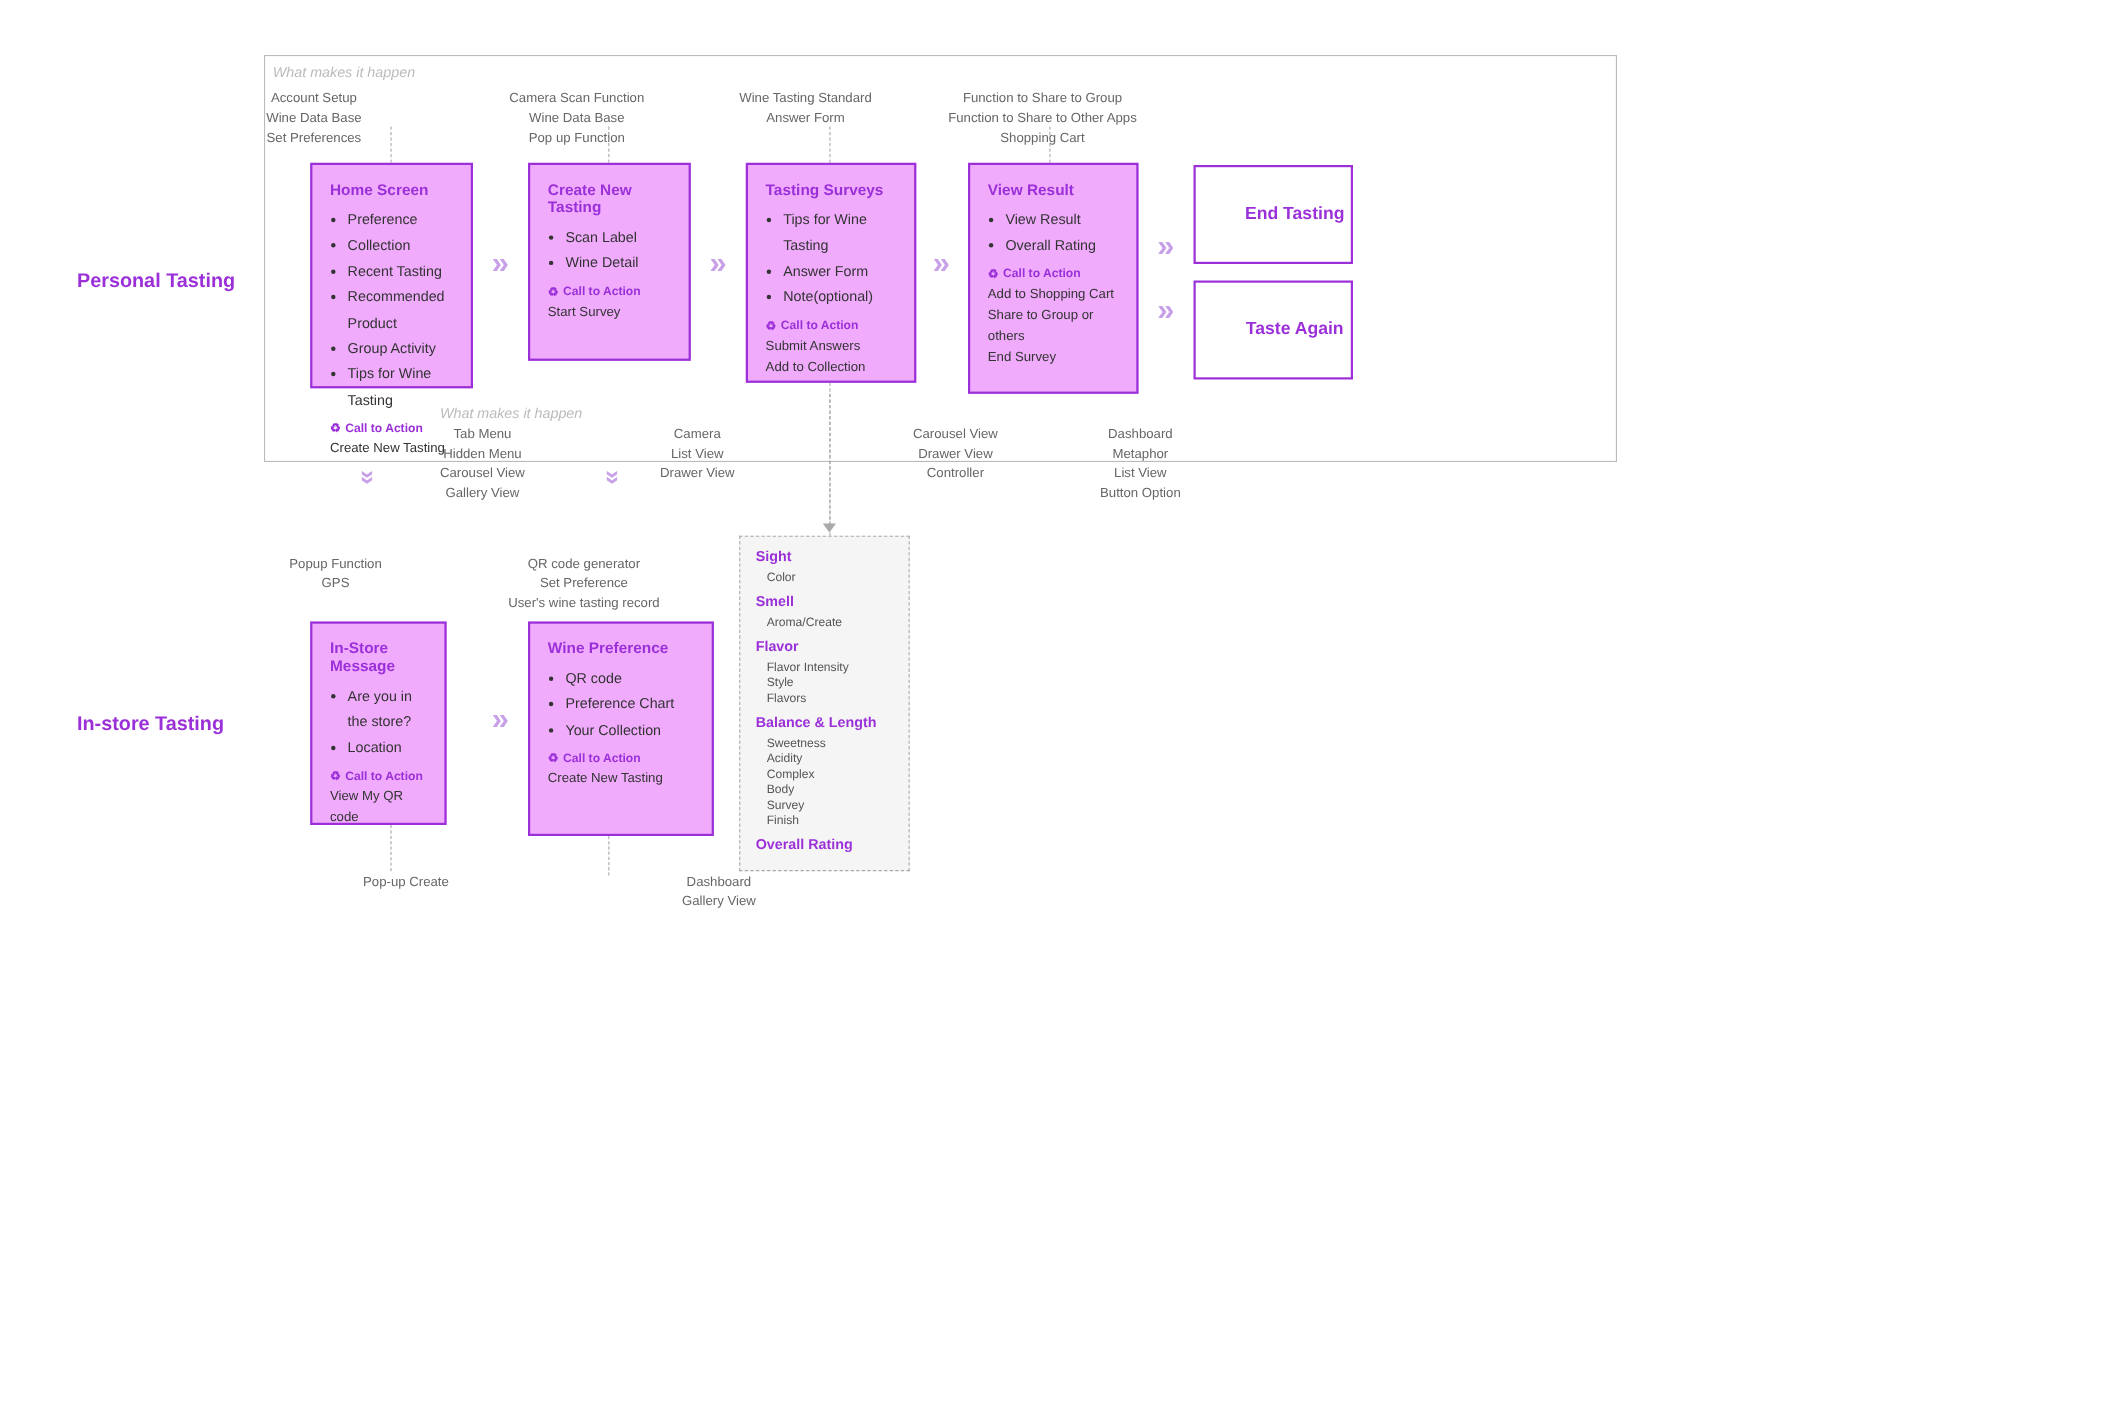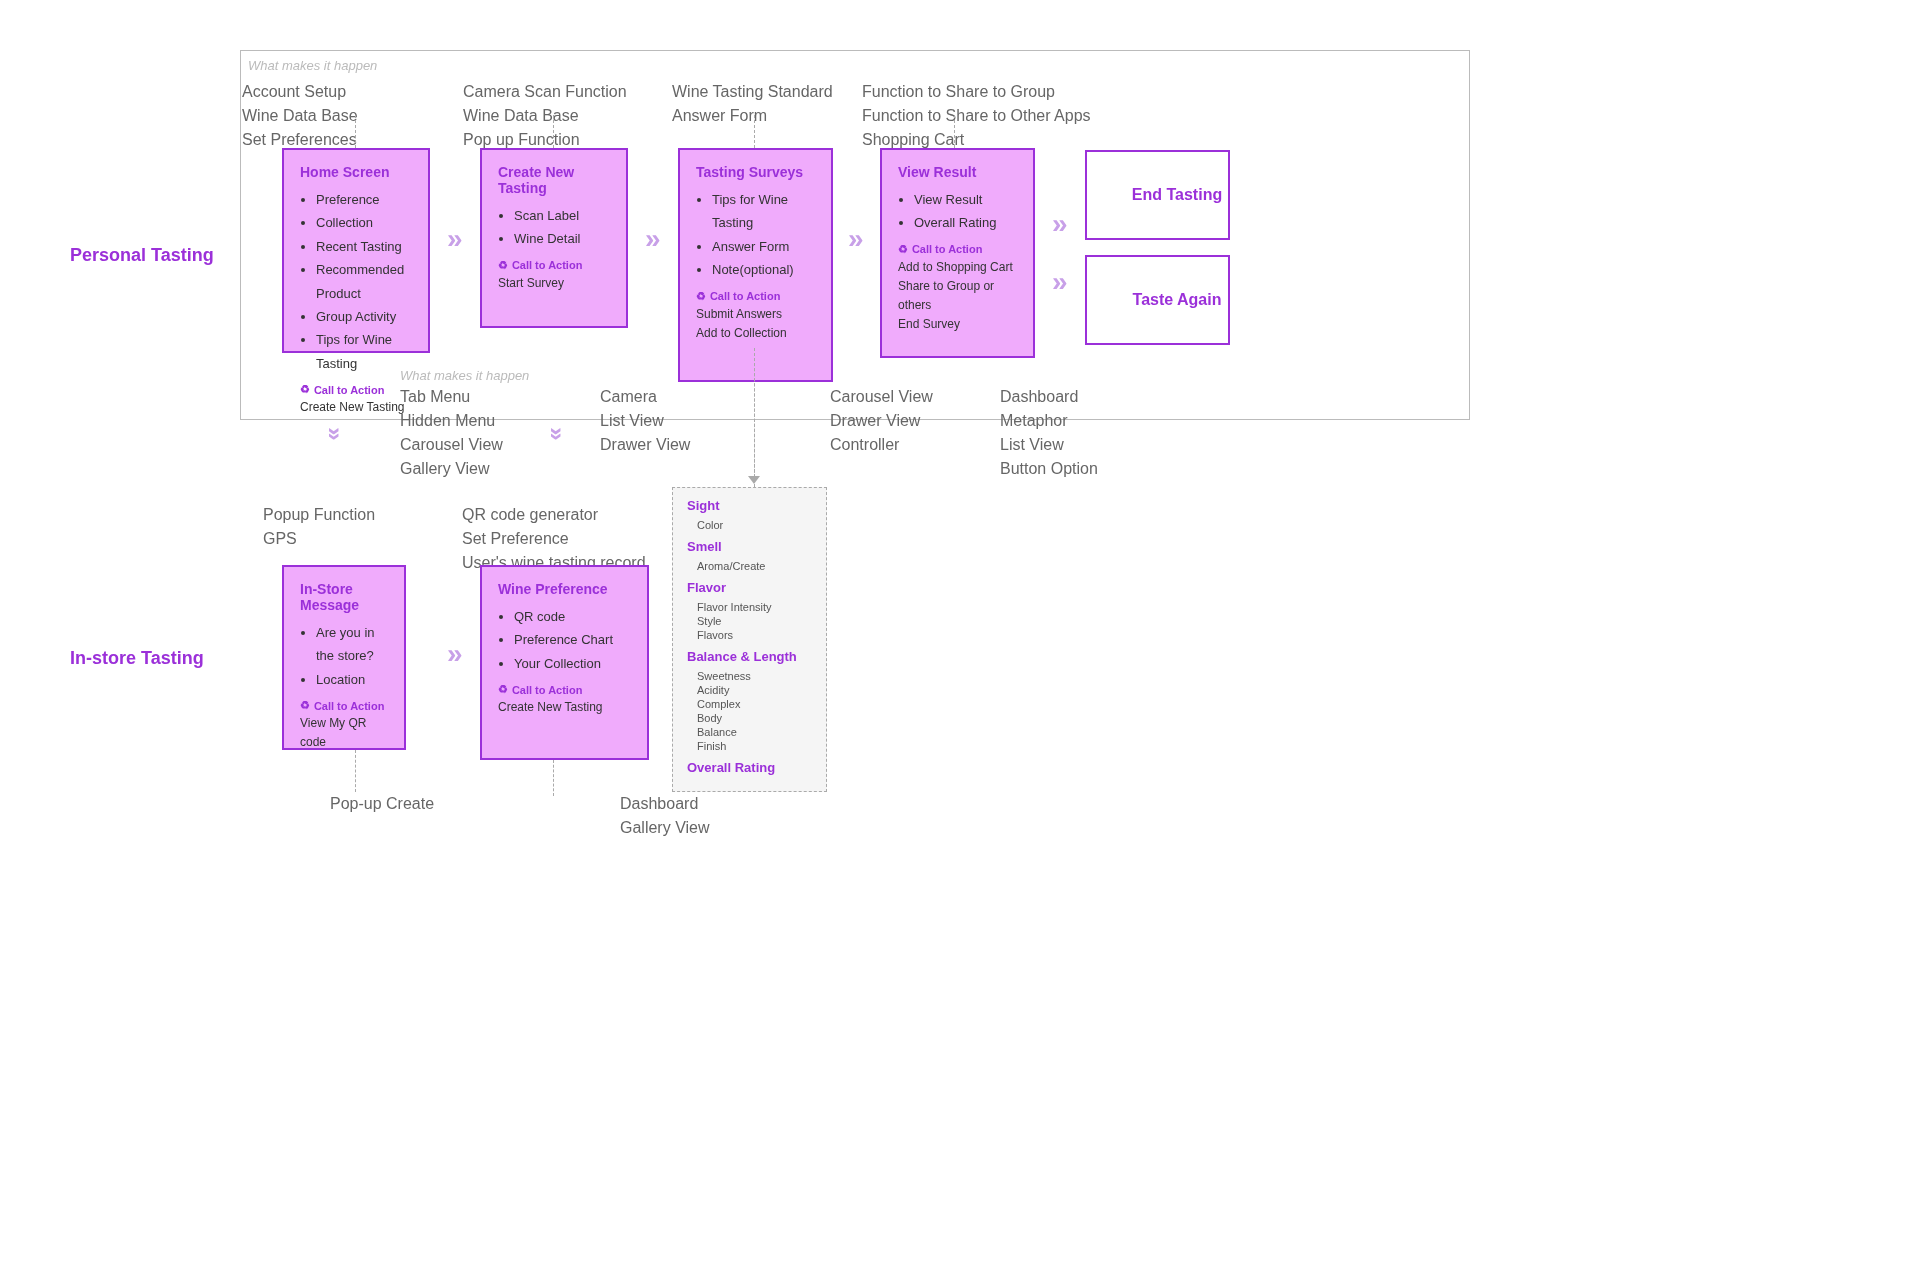--- a/index.html
+++ b/index.html
@@ -24,23 +24,24 @@
     .wmih-label {
       position: absolute;
       font-style: italic;
       color: #bbb;
       font-size: 13px;
     }
 
     
     .annotation {
       position: absolute;
-      font-size: 16px;
+      font-size: 12px;
       color: #666;
       line-height: 1.5;
+      text-align: center;
     }
 
     
     .flow-box {
       position: absolute;
       border: 2.5px solid #9b30d9;
       background: #f0abfc;
       padding: 14px 16px;
     }
 
@@ -207,21 +208,21 @@
     </ul>
     <div class="cta-label">
       <span>♻</span>
       <span>Call to Action</span>
     </div>
     <div class="cta-text">Start Survey</div>
   </div>
 
   <div class="chevron" style="left:645px; top:225px;">»</div>
 
-  <div class="flow-box" style="left:678px; top:148px; width:155px; height:234px;">
+  <div class="flow-box" style="left:678px; top:148px; width:155px; height:200px;">
     <h3>Tasting Surveys</h3>
     <ul>
       <li>Tips for Wine Tasting</li>
       <li>Answer Form</li>
       <li>Note(optional)</li>
     </ul>
     <div class="cta-label">
       <span>♻</span>
       <span>Call to Action</span>
     </div>
@@ -332,21 +333,21 @@
     <h4 style="margin-top:8px;">Flavor</h4>
     <div class="sub-item">Flavor Intensity</div>
     <div class="sub-item">Style</div>
     <div class="sub-item">Flavors</div>
 
     <h4 style="margin-top:8px;">Balance &amp; Length</h4>
     <div class="sub-item">Sweetness</div>
     <div class="sub-item">Acidity</div>
     <div class="sub-item">Complex</div>
     <div class="sub-item">Body</div>
-    <div class="sub-item">Balance</div>
+    <div class="sub-item">Survey</div>
     <div class="sub-item">Finish</div>
 
     <h4 style="margin-top:8px;">Overall Rating</h4>
   </div>
 
   <div class="annotation" style="left:330px; top:792px; white-space:pre-line;">Pop-up Create</div>
 
   <div class="annotation" style="left:620px; top:792px; white-space:pre-line;">Dashboard
 Gallery View</div>
 

